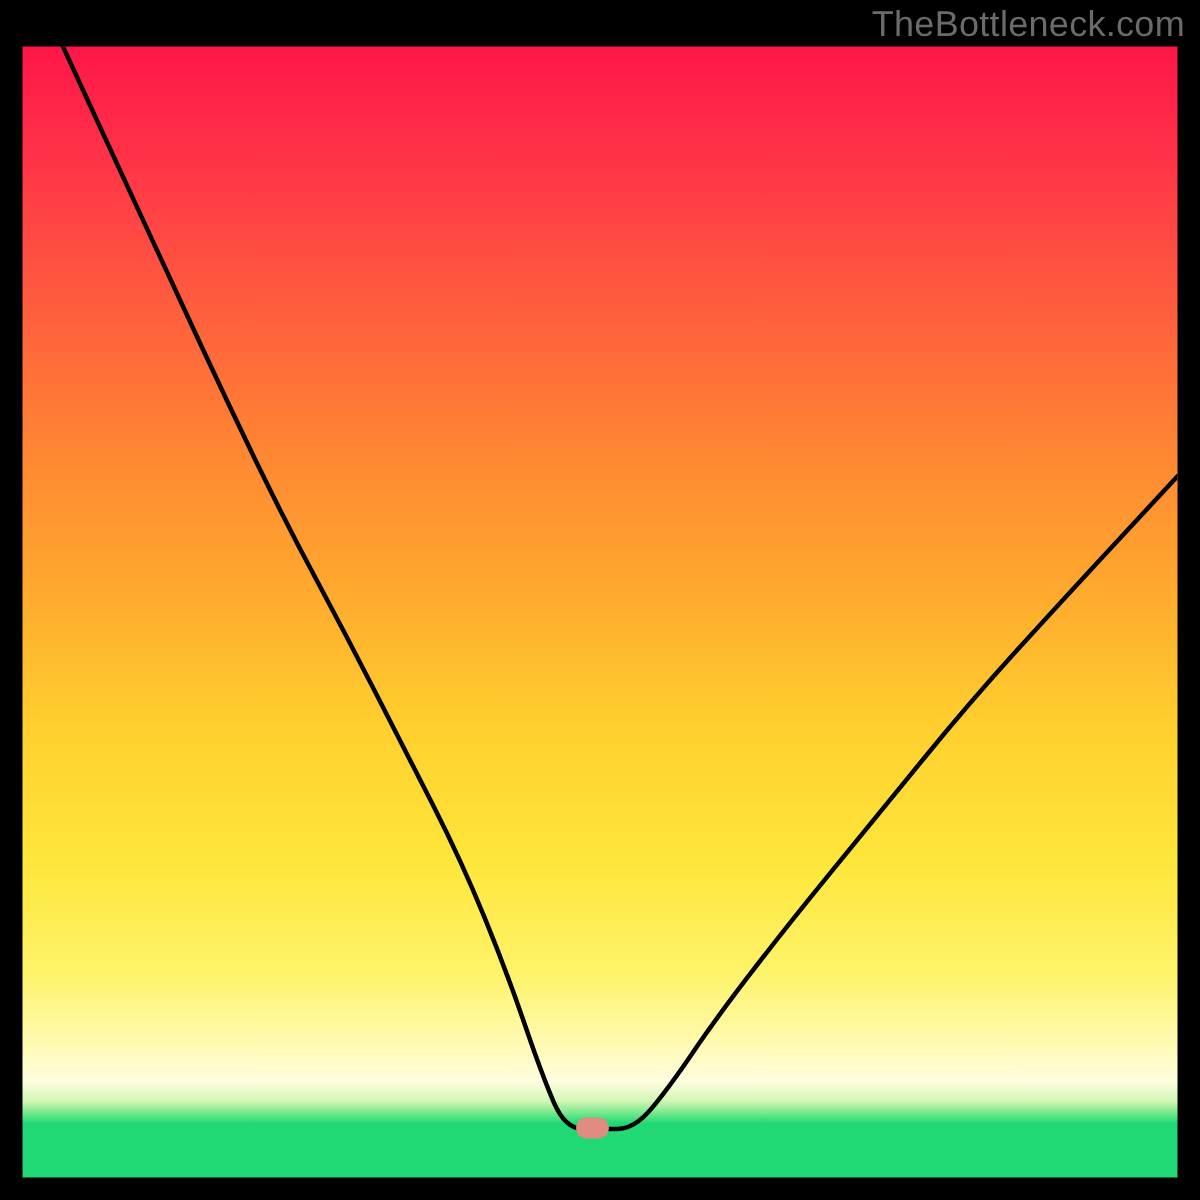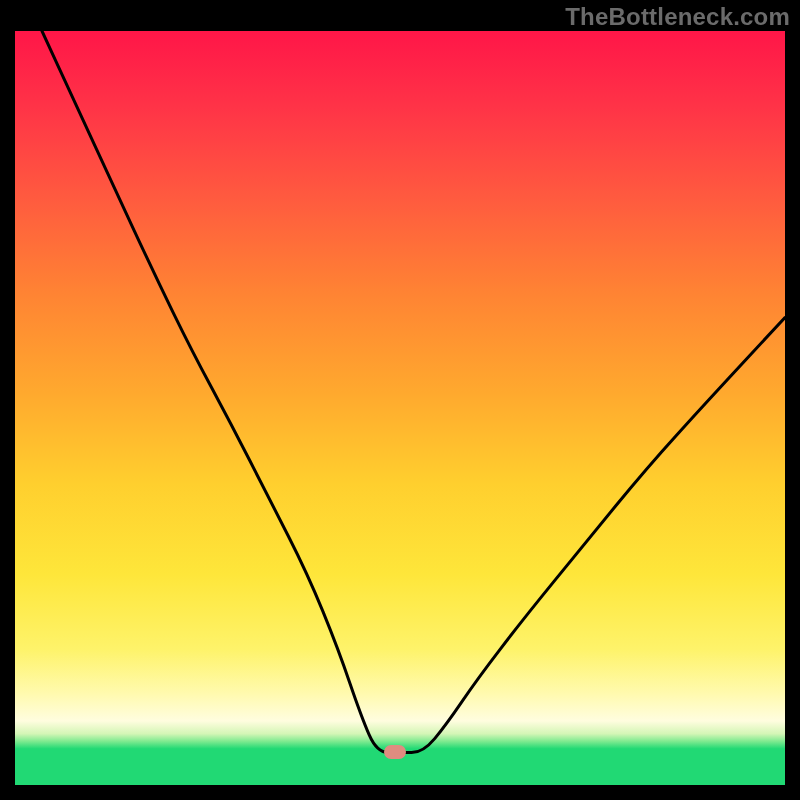--- a/index.html
+++ b/index.html
@@ -15,21 +15,21 @@
     width: 800px;
     height: 800px;
     background: #000;
   }
   .watermark {
     position: absolute;
     top: 3px;
     right: 10px;
     font-family: Arial, Helvetica, sans-serif;
     font-size: 24px;
-    font-weight: 700;
+    font-weight: 400;
     color: #6b6b6b;
     letter-spacing: 0.2px;
     z-index: 10;
   }
   .plot-area {
     position: absolute;
     left: 15px;
     top: 31px;
     width: 770px;
     height: 754px;

